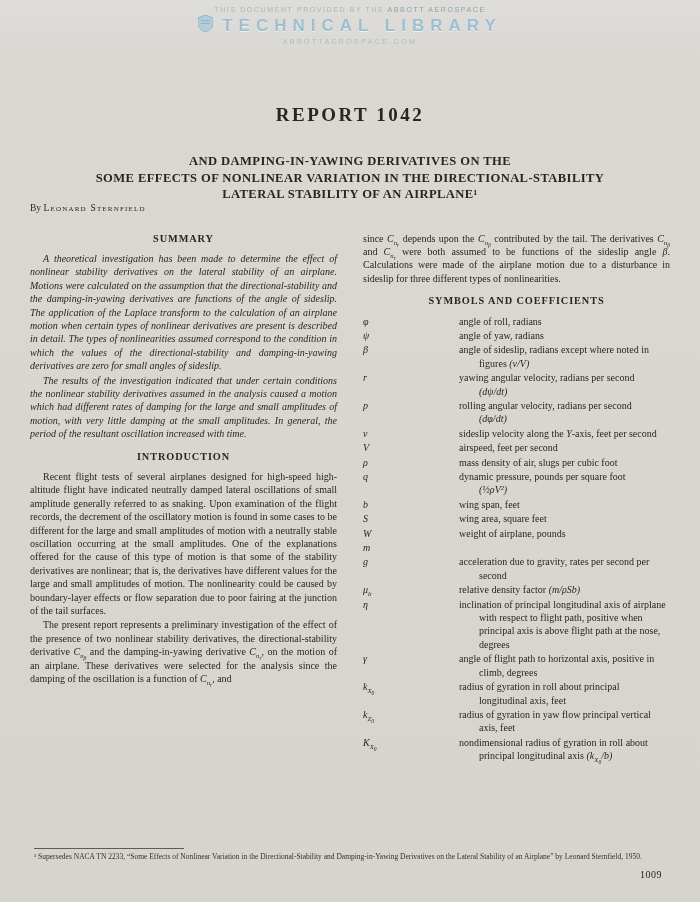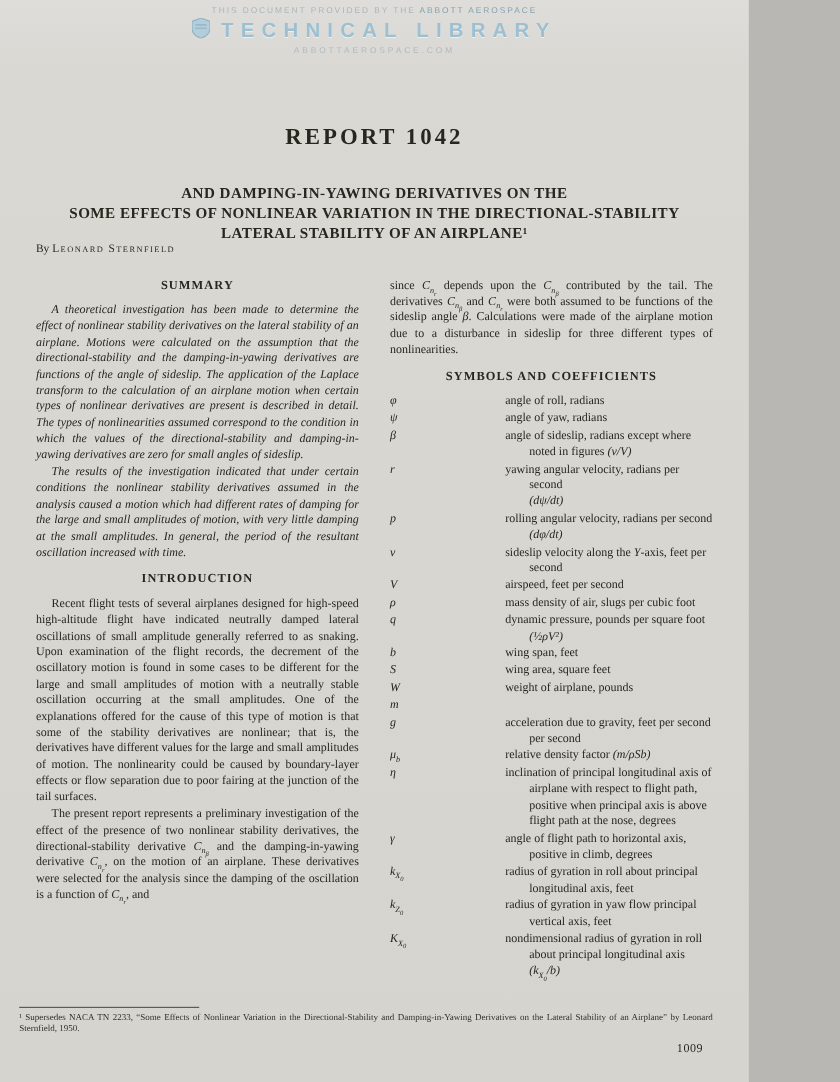--- a/index.html
+++ b/index.html
@@ -1,20 +1,20 @@
 <!DOCTYPE html>
 <html><head>
 <meta charset="utf-8">
 <style>
   * { margin:0; padding:0; box-sizing:border-box; }
   html, body { width:700px; height:902px; }
   body { font-family:"Liberation Serif", serif; background:#b8b7b3; }
 
   .page {
-    position:relative; width:624px; height:902px; overflow:hidden;
+    position:relative; width:700px; height:902px; overflow:hidden;
     background:linear-gradient(180deg,#deddda 0%, #d9d8d3 6%, #d7d6d1 50%, #d5d4cf 100%);
     color:#28271f;
   }
 
   
   .watermark { position:absolute; top:6px; left:0; right:0; text-align:center; }
   .wm-top { font-family:"Liberation Sans", sans-serif; font-size:7px; letter-spacing:1.6px; color:#aab6bc; }
   .wm-top .wm-org { color:#87a2b0; }
   .wm-main { display:flex; align-items:center; justify-content:center; gap:9px; margin-top:2px; }
   .wm-title {
@@ -42,21 +42,21 @@
   sub sub { font-size:.8em; }
 
   
   .symlist { margin-top:5px; text-align:left; }
   .sym-row { display:flex; margin-bottom:1px; }
   .sym { flex:0 0 96px; width:96px; font-style:italic; }
   .def { flex:1; padding-left:20px; text-indent:-20px; }
   .def i { font-style:italic; }
 
   
-  .footnote { position:absolute; left:16px; right:30px; bottom:40px; font-size:7.5px; line-height:9.6px; color:#32312a; text-align:justify; }
+  .footnote { position:absolute; left:34px; right:30px; bottom:40px; font-size:7.5px; line-height:9.6px; color:#32312a; text-align:justify; }
   .fnrule { width:150px; border-top:1px solid #5c5b55; margin-bottom:3px; }
   .pageno { position:absolute; right:38px; bottom:22px; font-size:10px; letter-spacing:.5px; }
 </style>
 </head>
 <body>
 
 <div class="page">
 
   <div class="watermark">
     <div class="wm-top">
@@ -152,21 +152,21 @@
             </div>
             <div class="sym-row">
               <span class="sym">W</span>
               <span class="def">weight of airplane, pounds</span>
             </div>
             <div class="sym-row">
               <span class="sym">m</span>
             </div>
             <div class="sym-row">
               <span class="sym">g</span>
-              <span class="def">acceleration due to gravity, feet per second per second</span>
+              <span class="def">acceleration due to gravity, rates per second per second</span>
             </div>
             <div class="sym-row">
               <span class="sym">μ<sub>b</sub></span>
               <span class="def">relative density factor <i>(m/ρSb)</i></span>
             </div>
             <div class="sym-row">
               <span class="sym">η</span>
               <span class="def">inclination of principal longitudinal axis of airplane with respect to flight path, positive when principal axis is above flight path at the nose, degrees</span>
             </div>
             <div class="sym-row">

